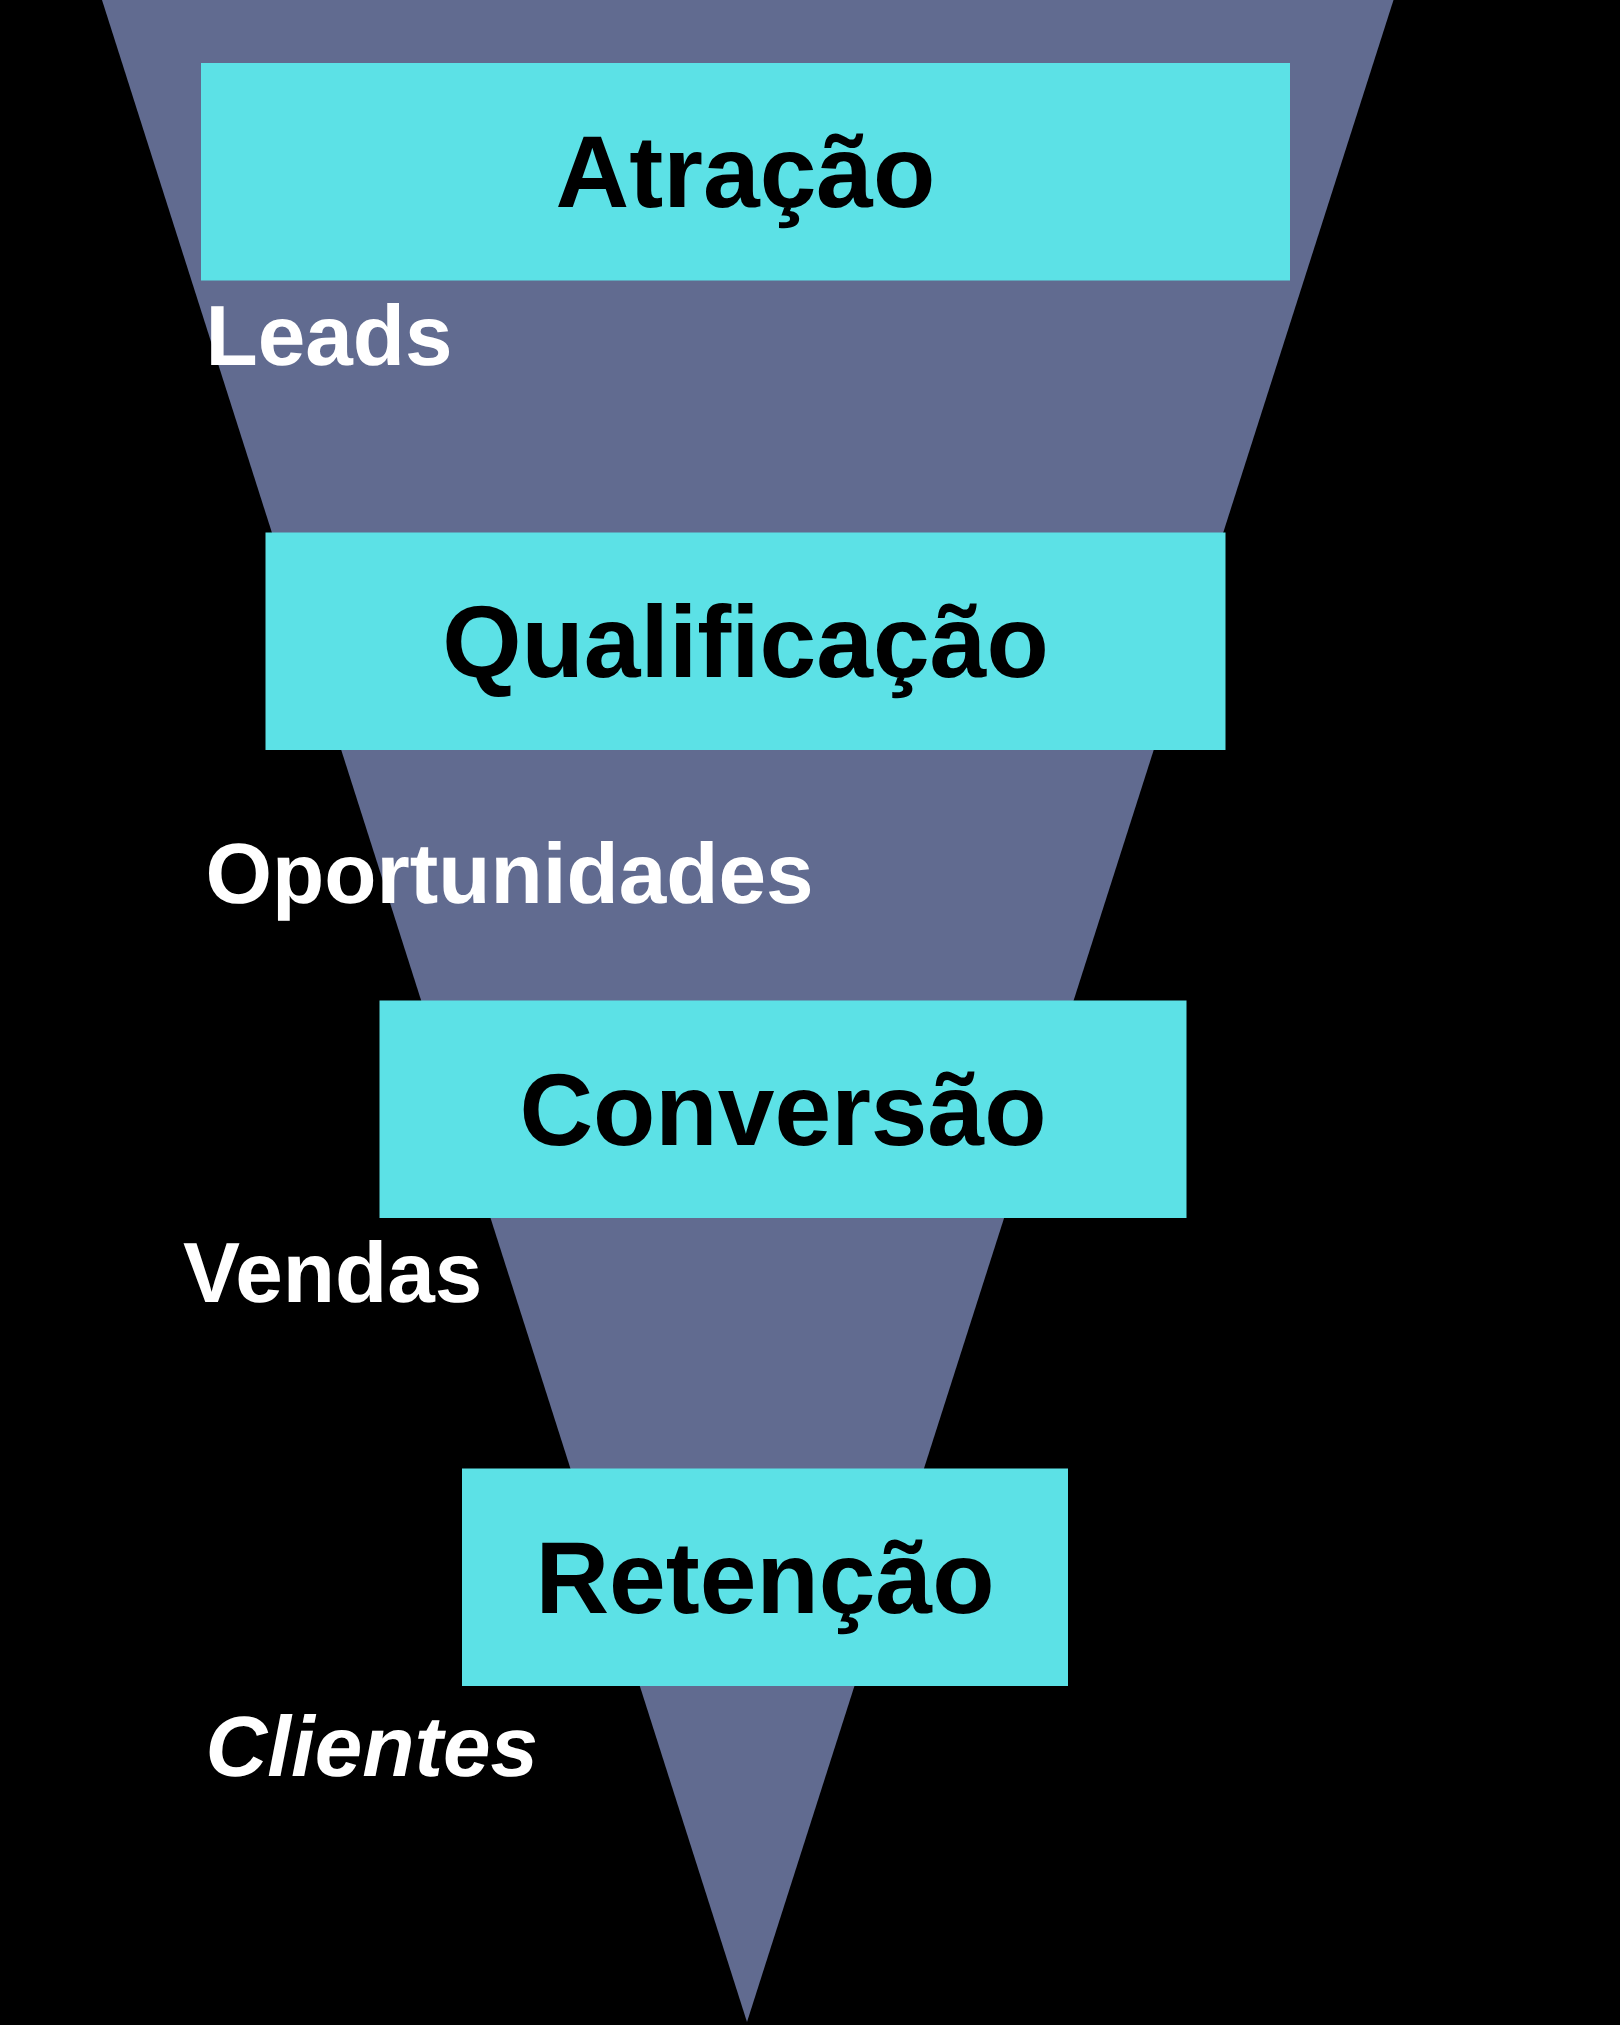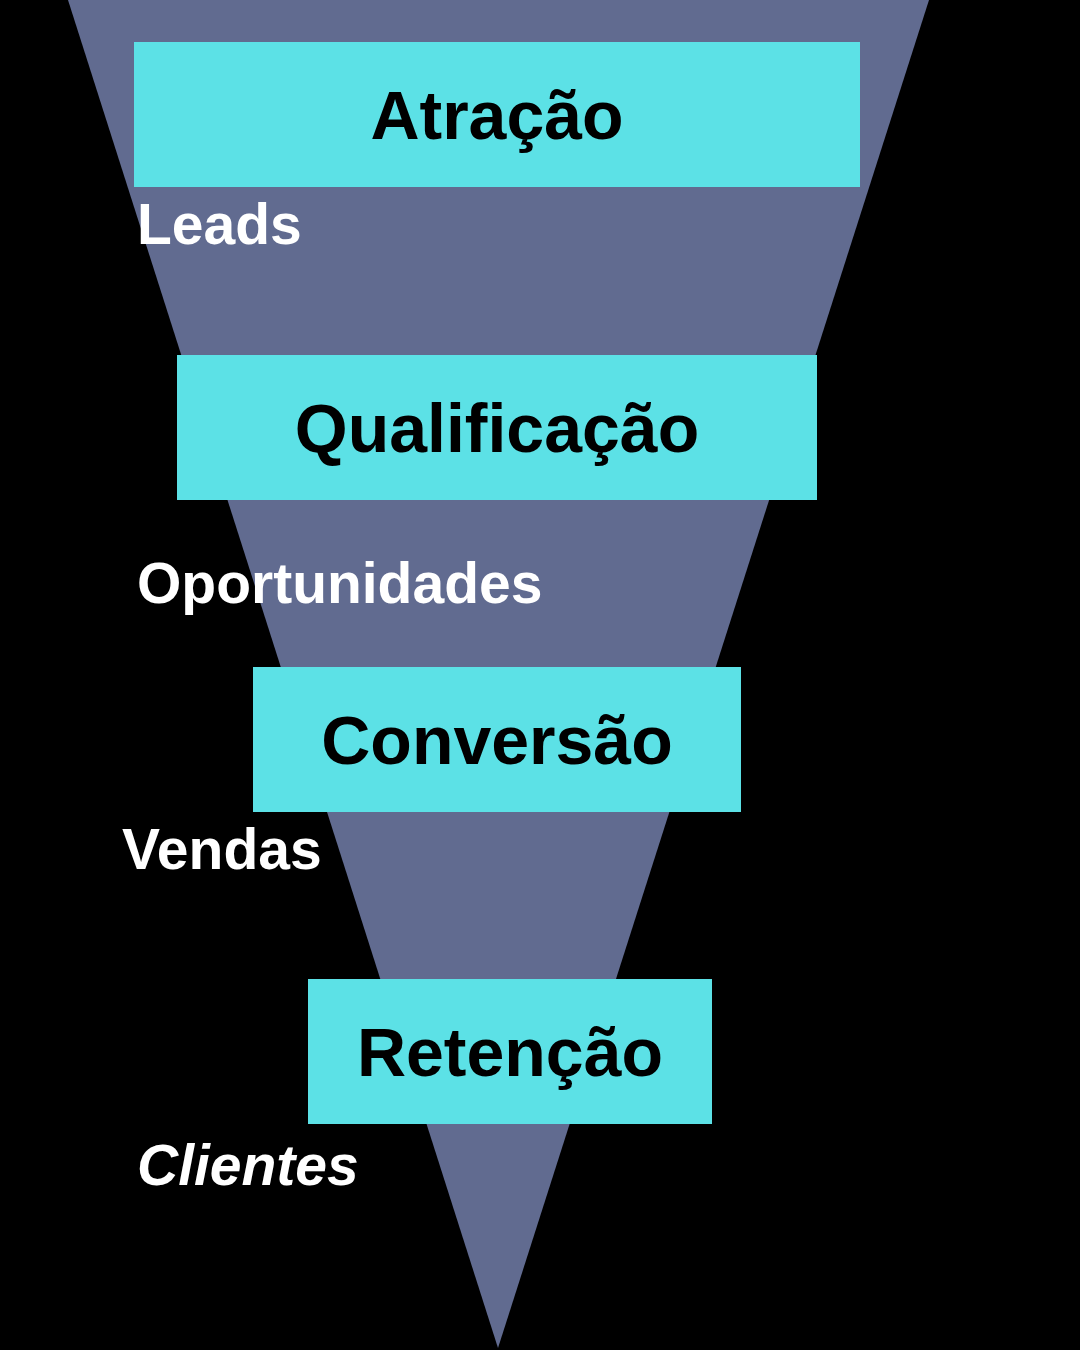--- a/index.html
+++ b/index.html
@@ -36,21 +36,21 @@
     line-height: 72px;
     text-align: left;
     font-size: 57px;
     font-weight: 700;
     color: var(--stage-sublabel, #FFFFFF);
     white-space: nowrap;
   }
 
   .bar-1 { left: 134px; top: 42px;  width: 726px; }
   .bar-2 { left: 177px; top: 355px; width: 640px; }
-  .bar-3 { left: 253px; top: 667px; width: 488px; }
+  .bar-3 { left: 253px; top: 667px; width: 538px; }
   .bar-4 { left: 308px; top: 979px; width: 404px; }
 
   .sub-1 { left: 137px; top: 188px;  width: 720px; }
   .sub-2 { left: 137px; top: 501px;  width: 720px; margin-top: 46px; }
   .sub-3 { left: 122px; top: 813px;  width: 720px; }
   .sub-4 { left: 137px; top: 1129px; width: 720px; font-style: italic; }
 </style>
 </head>
 <body>
 

